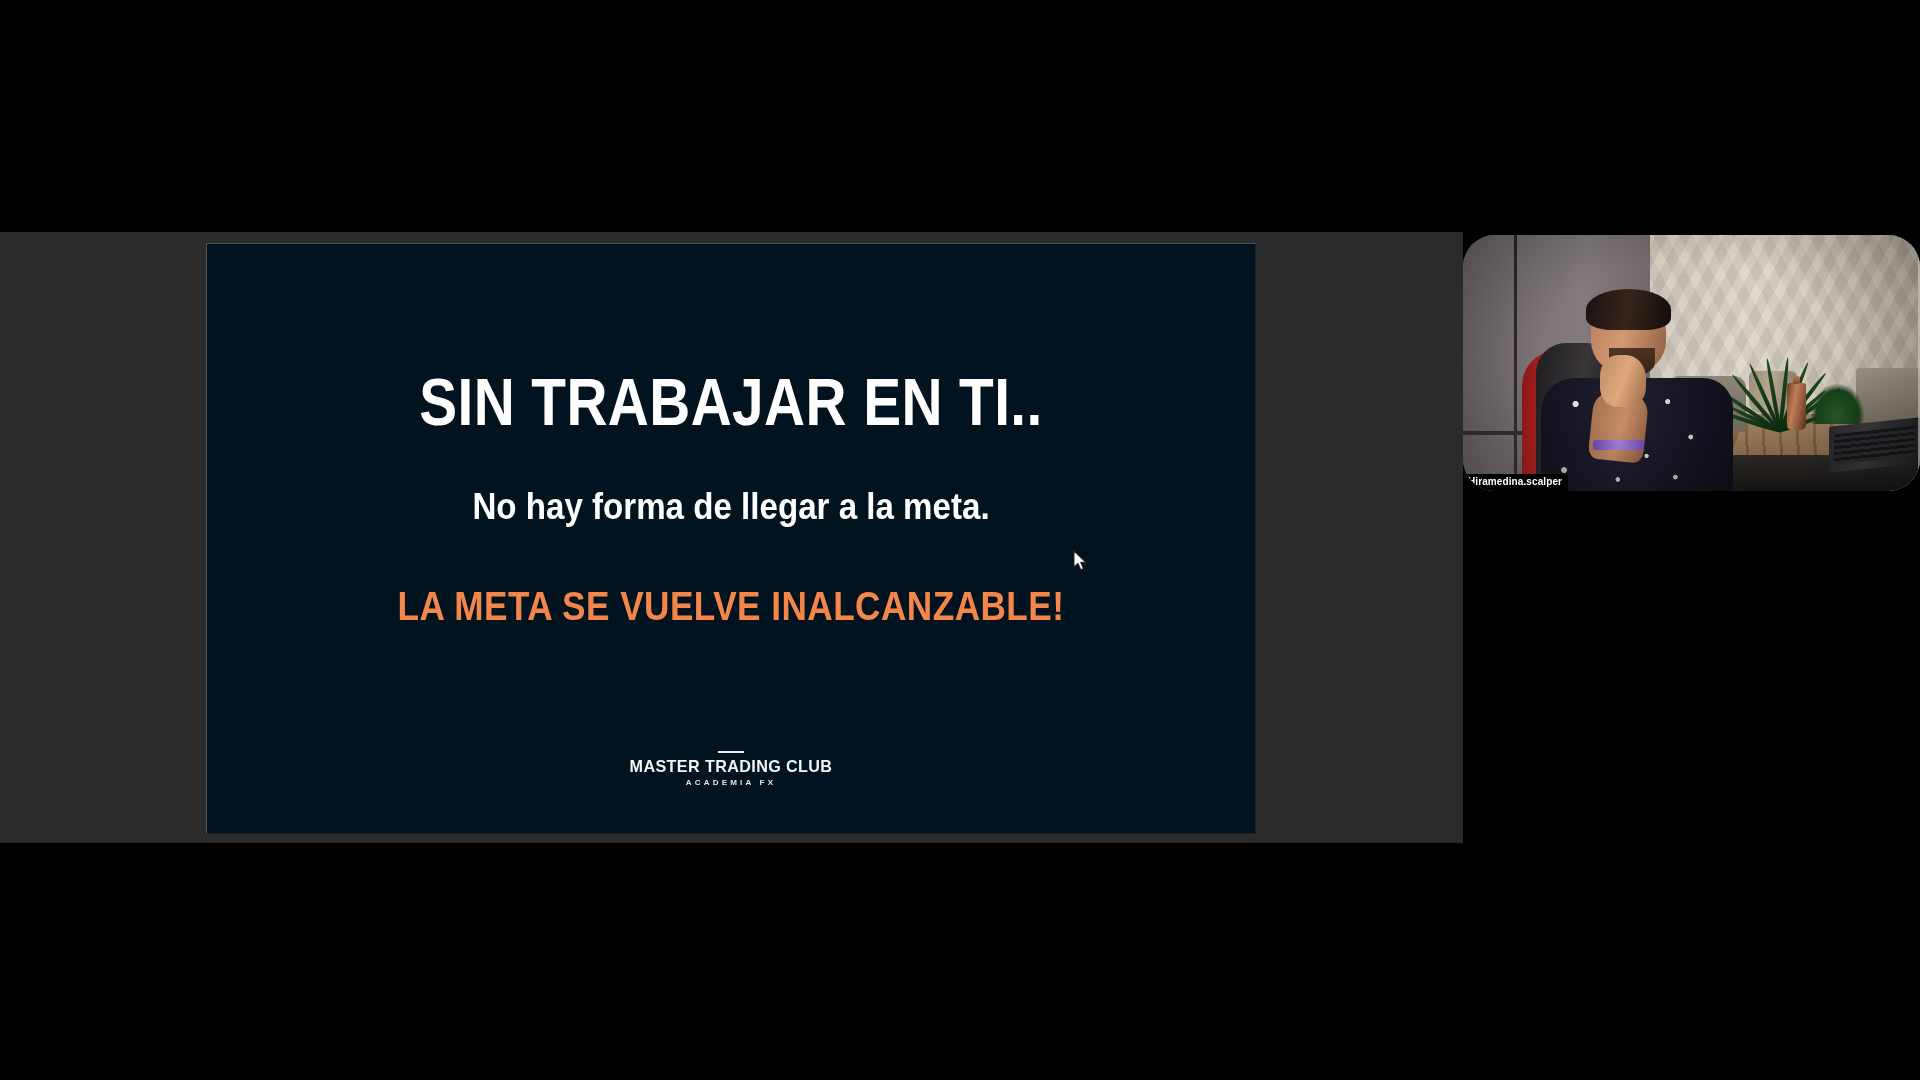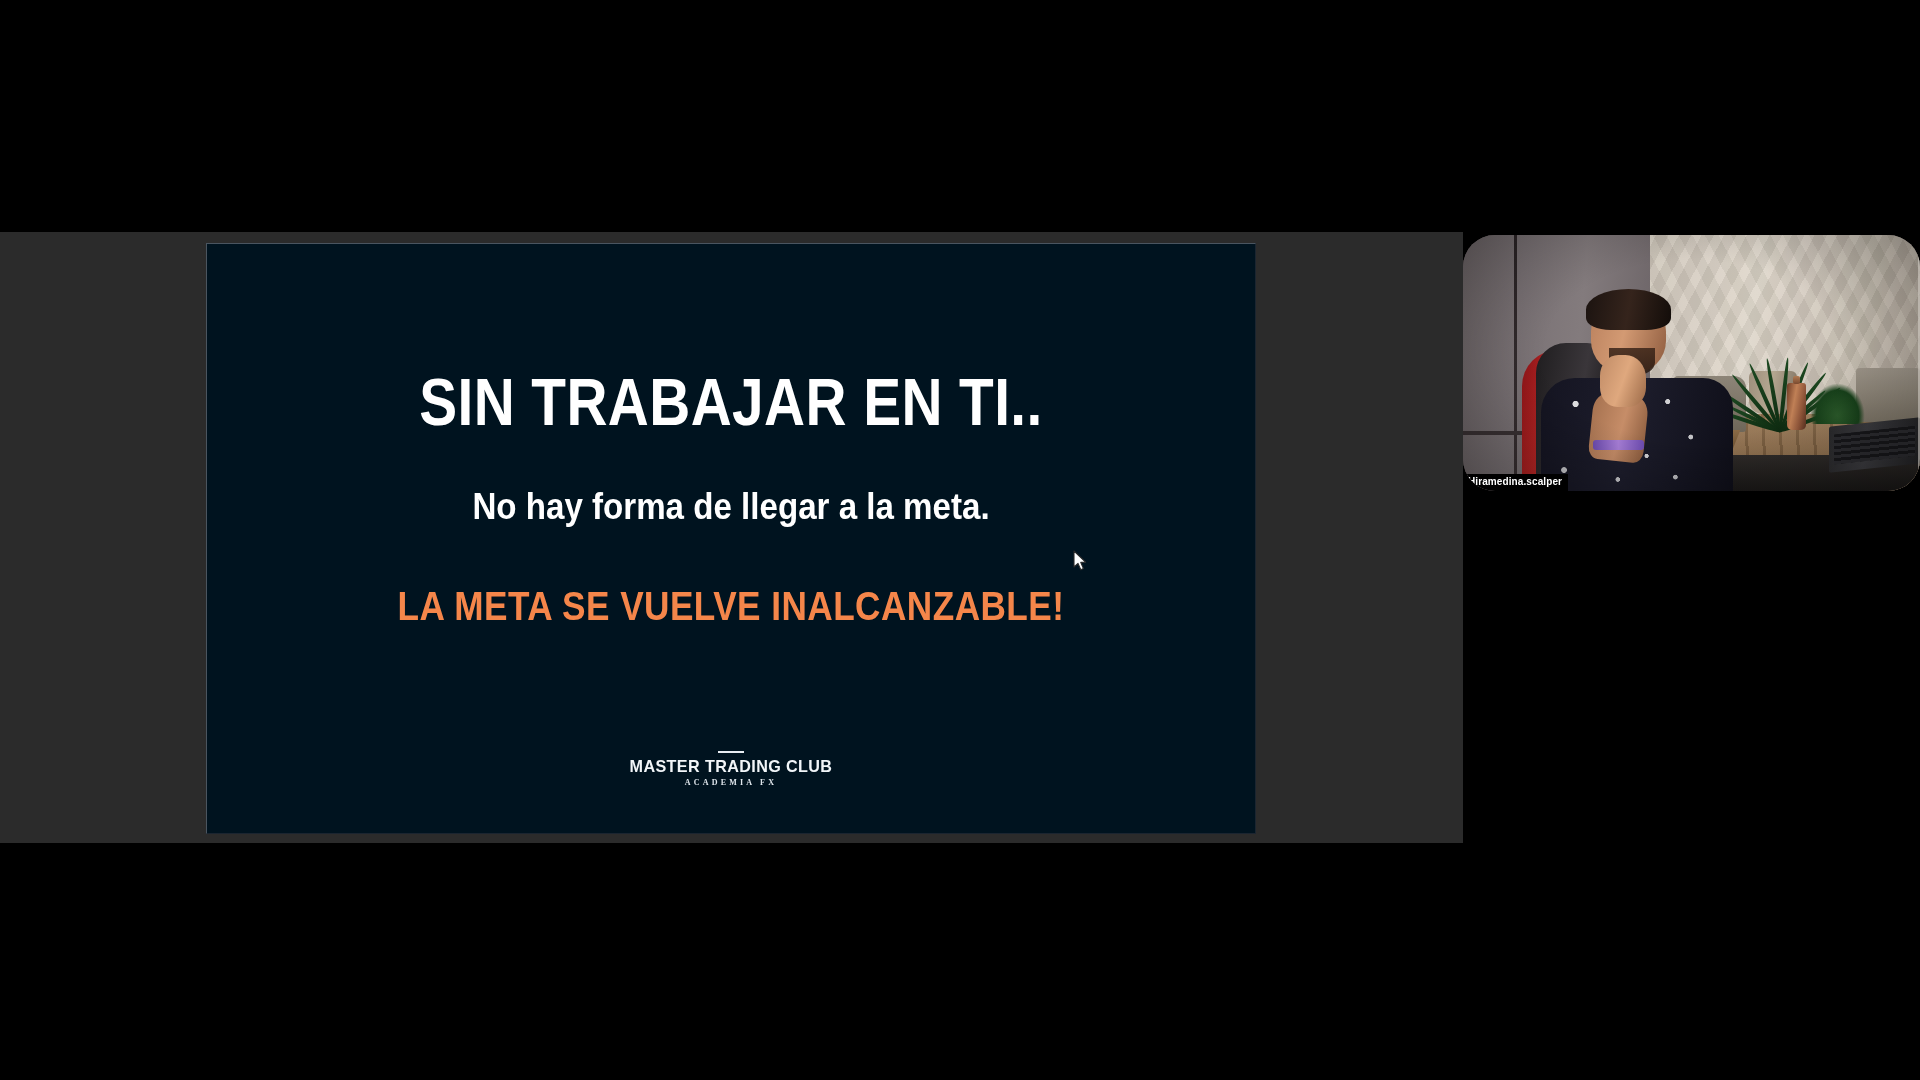--- a/index.html
+++ b/index.html
@@ -96,21 +96,21 @@
     color:#f1f5f8;
     font-family:"Liberation Sans Narrow","Liberation Sans", sans-serif;
     font-weight:700;
     font-size:17px;
     letter-spacing:0.4px;
     line-height:1.05;
     transform:scaleX(0.95);
   }
   .logo-sub {
     color:#dfe6ec;
-    font-family:Liberation Serif, serif;
+    font-family:Liberation Sans, sans-serif;
     font-weight:700;
     font-size:8px;
     letter-spacing:3.2px;
     margin-top:2px;
   }
 
   
   .cursor {
     position:absolute;
     left:1073px; top:550px;

